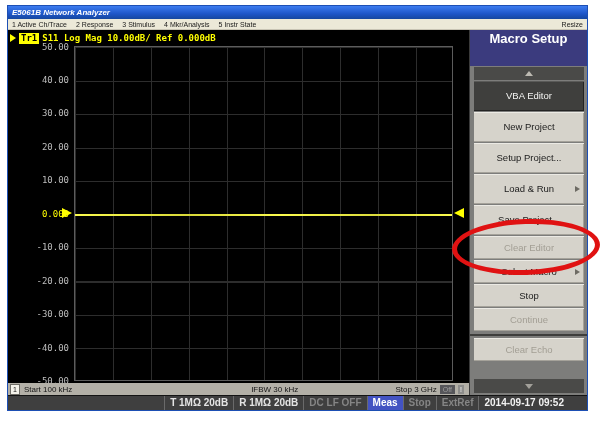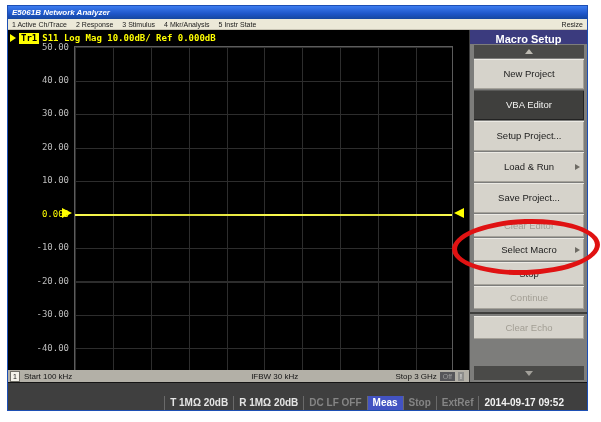--- a/index.html
+++ b/index.html
@@ -81,21 +81,21 @@
   }
   .ch-badge { background:#f4f2ea; border:1px solid #6f6d66; padding:0 2px; line-height:9px; font-size:7px; margin-right:4px; }
   .cb-left { width:130px; }
   .cb-center { flex:1; text-align:center; }
   .cb-right { display:flex; align-items:center; gap:3px; }
   .cor-badge { background:#56565a; color:#9c9c9c; font-size:7px; padding:0 3px; line-height:9px; }
   .alert-badge { background:#8d8d8b; color:#fff; font-size:7px; padding:0 2px; line-height:9px; }
 
   
   .sidebar { flex:1; background:#7d7d7b; display:flex; flex-direction:column; border-left:1px solid #3a3a3a; }
-  .sk-header { height:14px; line-height:18px; background:#3b3b7e; color:#fff; font-size:11px; font-weight:bold; text-align:center; }
+  .sk-header { height:36px; line-height:18px; background:#3b3b7e; color:#fff; font-size:13px; font-weight:bold; text-align:center; }
   .sk-scroll { height:13px; margin:1px 3px 0 4px; background:#4a4a48; display:flex; align-items:center; justify-content:center; }
   .sk-scroll.bottom { margin-top:auto; margin-bottom:2px; height:14px; }
   .tri-up { width:0; height:0; border-left:4px solid transparent; border-right:4px solid transparent; border-bottom:5px solid #bdbab2; }
   .tri-down { width:0; height:0; border-left:4px solid transparent; border-right:4px solid transparent; border-top:5px solid #a2a09a; }
   .sk-btn {
     position:relative; margin:1px 3px 0 4px; height:30px; line-height:30px;
     background:#d6d3cb; color:#1c1c1c; font-size:9.5px; text-align:center;
     box-shadow:inset 0 1px 0 #eceae4, inset -1px -1px 0 #a5a29a;
     white-space:nowrap; overflow:hidden;
   }
@@ -109,21 +109,21 @@
   .sk-sep { height:2px; background:#3e3e3c; margin:3px 0 1px 0; }
   .sk-echo {
     margin:1px 3px 0 4px; height:30px; background:#d6d3cb; color:#1c1c1c;
     font-size:9px; text-align:center; box-shadow:inset 0 1px 0 #eceae4, inset -1px -1px 0 #a5a29a;
     display:flex; flex-direction:column; align-items:center; justify-content:center; gap:1px;
   }
   .off-box { width:58px; height:13px; line-height:11px; background:#e3e0d8; border:1px solid #7a7871; font-size:9px; }
 
   
   .statusbar {
-    height:28px; background:#3f3f3f; display:flex; align-items:flex-end;
+    height:15px; background:#3f3f3f; display:flex; align-items:flex-end;
     font-size:10px; font-weight:bold; color:#e4e4e4; border-top:1px solid #141414;
   }
   .statusbar .flexspacer { flex:1; }
   .seg { border-left:1px solid #6a6a6a; padding:0 5px; line-height:14px; white-space:nowrap; }
   .seg.dim { color:#858585; }
   .seg.meas { background:#4353c2; color:#fff; }
   .seg.date { color:#f2f2f2; }
   .endpad { width:18px; border-left:1px solid #6a6a6a; }
 
   
@@ -193,22 +193,22 @@
           </span>
         </div>
       </div>
 
       <div class="sidebar">
         <div class="sk-header">Macro Setup</div>
         <div class="sk-scroll">
           <span class="tri-up"></span>
         </div>
 
+        <div class="sk-btn active">VBA Editor</div>
         <div class="sk-btn">New Project</div>
-        <div class="sk-btn active">VBA Editor</div>
         <div class="sk-btn">Setup Project...</div>
         <div class="sk-btn">
           <span>Load &amp; Run</span>
           <span class="sk-arrow"></span>
         </div>
         <div class="sk-btn">Save Project...</div>
         <div class="sk-btn short disabled">Clear Editor</div>
         <div class="sk-btn short">
           <span>Select Macro</span>
           <span class="sk-arrow"></span>

